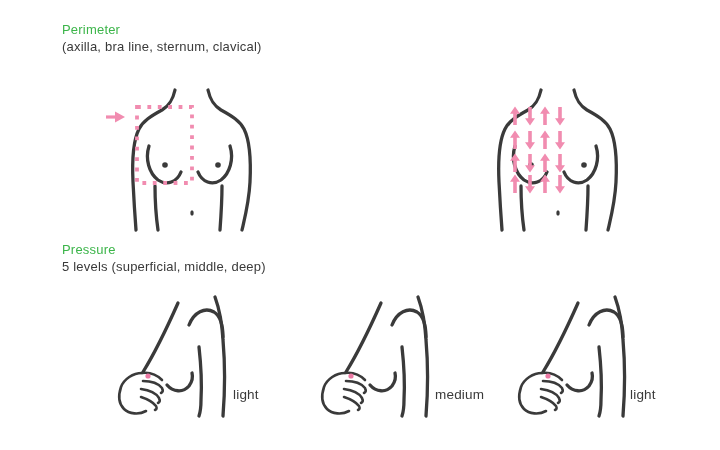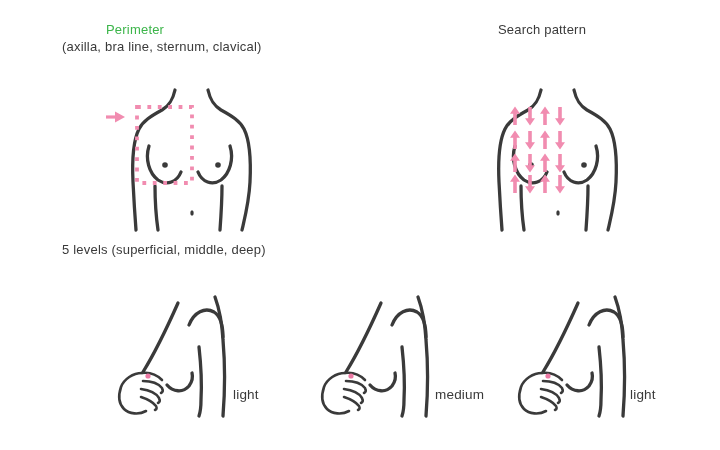--- a/index.html
+++ b/index.html
@@ -10,21 +10,21 @@
     --background:#ffffff;
   }
   html,body{margin:0;padding:0;background:#fff;}
   .canvas{
     position:relative;width:720px;height:450px;overflow:hidden;
     background:var(--background);
     font-family:"Liberation Sans",sans-serif;
     color:var(--line-dark);
   }
   .textblock{position:absolute;font-size:13px;line-height:17px;letter-spacing:.2px;white-space:nowrap;}
-  .textblock .title{color:var(--accent-green);margin-left:44px;}
+  .textblock .title{color:var(--accent-green);}
   .level-label{position:absolute;font-size:13.5px;letter-spacing:.2px;white-space:nowrap;text-align:right;}
   svg.fig{position:absolute;overflow:visible;}
   .body-stroke{fill:none;stroke:var(--line-dark);stroke-width:3.3;stroke-linecap:round;stroke-linejoin:round;}
   .hand-stroke{fill:none;stroke:var(--line-dark);stroke-width:2.6;stroke-linecap:round;stroke-linejoin:round;}
   .dark-fill{fill:var(--line-dark);stroke:none;}
   .pink-fill{fill:var(--accent-pink);stroke:none;}
   .pink-line{fill:none;stroke:var(--accent-pink);stroke-width:3.2;stroke-linecap:butt;}
   .dash-rect{fill:none;stroke:var(--accent-pink);stroke-width:3.8;stroke-dasharray:3.8 6.6;stroke-linecap:butt;}
   .dot-fill{fill:var(--dot-pink);stroke:none;}
 </style>
@@ -63,24 +63,24 @@
 </svg>
 
 <div class="canvas">
 
   <div class="textblock" style="left:62px;top:21px">
     <div class="title">Perimeter</div>
     <div>(axilla, bra line, sternum, clavical)</div>
   </div>
 
   <div class="textblock" style="left:498px;top:21px">
-    <div>Search pattern</div>
   </div>
 
   <div class="textblock" style="left:62px;top:241px">
+    <div class="title">Pressure</div>
     <div>5 levels (superficial, middle, deep)</div>
   </div>
 
   <svg class="fig" style="left:95px;top:85px" width="160" height="150" viewBox="0 0 160 150">
     <use href="#front-torso"></use>
     <g>
       <path class="pink-line" d="M11,32 H20"></path>
       <polygon class="pink-fill" points="20,26.5 30,32 20,37.5"></polygon>
     </g>
     <rect class="dash-rect" x="42" y="22" width="55" height="76"></rect>

